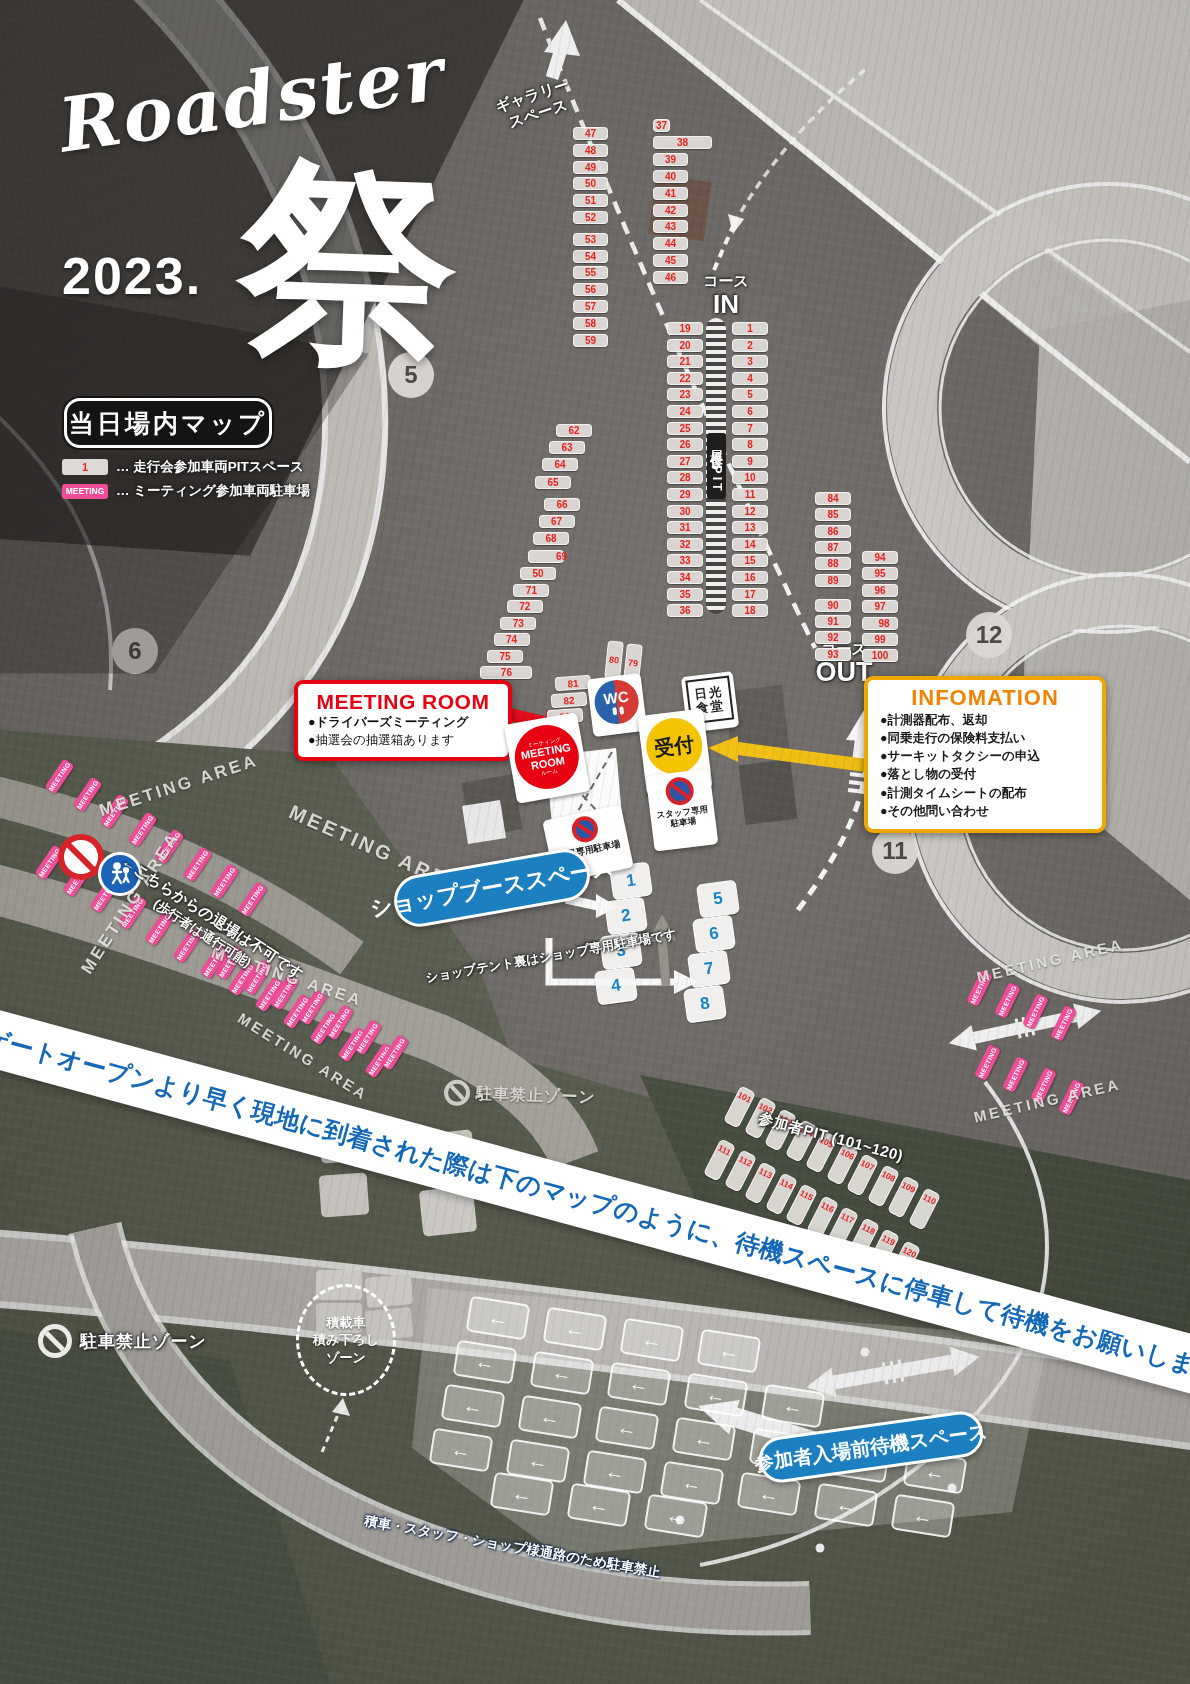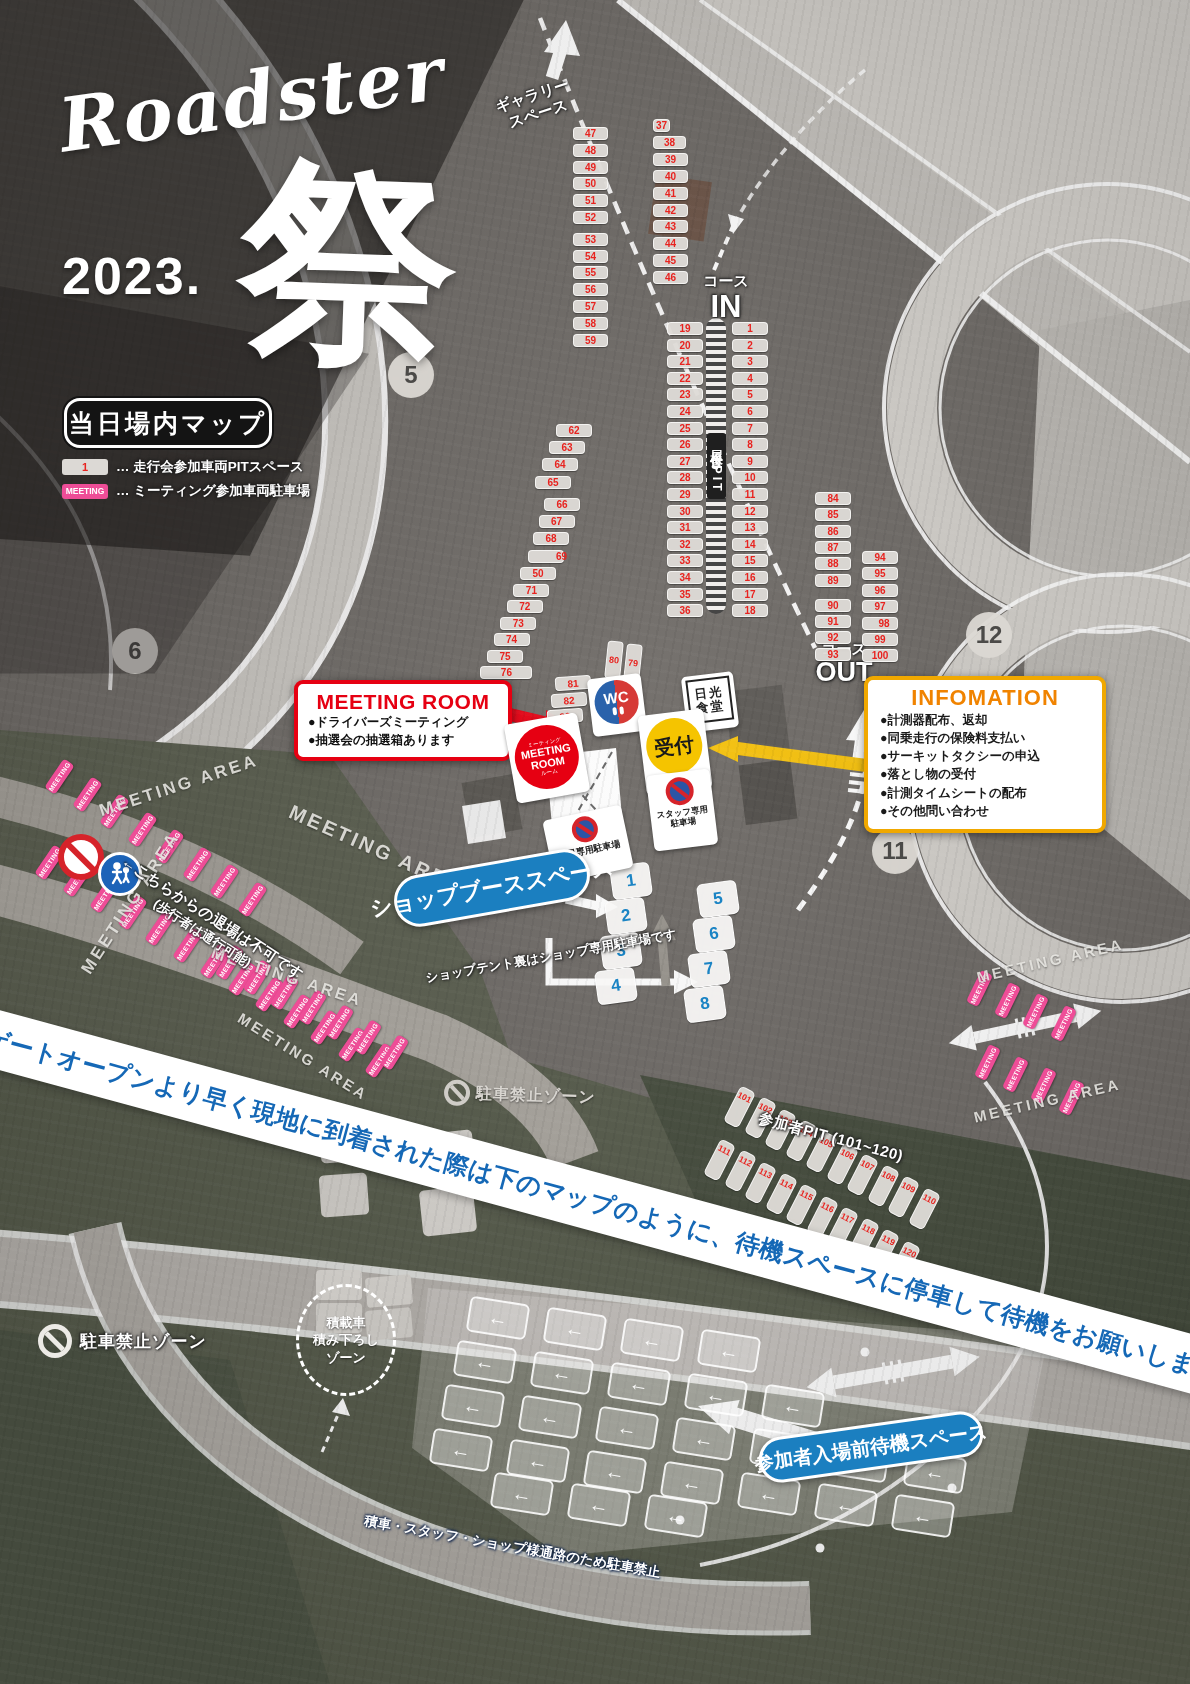--- a/index.html
+++ b/index.html
@@ -178,21 +178,21 @@
       <span class="rl">屋根付きPIT</span>
     </div>
 
     <div class="lbl" style="left:497px;top:86px;transform:rotate(-18deg);font-size:15px;text-align:center;line-height:1.25;">
       <div>ギャラリー</div>
       <div>スペース</div>
     </div>
 
     <div class="lbl" style="left:694px;top:272px;width:64px;text-align:center;">
       <div style="font-size:15px;">コース</div>
-      <div style="font-size:31px;line-height:1;">IN</div>
+      <div style="font-size:26px;line-height:1;">IN</div>
     </div>
     <div class="lbl" style="left:806px;top:640px;width:76px;text-align:center;">
       <div style="font-size:15px;">コース</div>
       <div style="font-size:27px;line-height:1;">OUT</div>
     </div>
 
     <div id="badges">
         <div class="badge" style="left: 388px; top: 352px;">5</div>
         <div class="badge" style="left: 112px; top: 628px;">6</div>
         <div class="badge" style="left: 966px; top: 612px;">12</div>
@@ -207,21 +207,21 @@
         <div class="pit" style="left: 573px; top: 194.2px; width: 35px; height: 13px;">51</div>
         <div class="pit" style="left: 573px; top: 211px; width: 35px; height: 13px;">52</div>
         <div class="pit" style="left: 573px; top: 232.8px; width: 35px; height: 13px;">53</div>
         <div class="pit" style="left: 573px; top: 249.6px; width: 35px; height: 13px;">54</div>
         <div class="pit" style="left: 573px; top: 266.4px; width: 35px; height: 13px;">55</div>
         <div class="pit" style="left: 573px; top: 283.2px; width: 35px; height: 13px;">56</div>
         <div class="pit" style="left: 573px; top: 300px; width: 35px; height: 13px;">57</div>
         <div class="pit" style="left: 573px; top: 316.8px; width: 35px; height: 13px;">58</div>
         <div class="pit" style="left: 573px; top: 333.6px; width: 35px; height: 13px;">59</div>
         <div class="pit" style="left: 653px; top: 119px; width: 17px; height: 13px;">37</div>
-        <div class="pit" style="left: 653px; top: 135.9px; width: 33px; height: 13px;">38</div>
+        <div class="pit" style="left: 653px; top: 135.9px; width: 59px; height: 13px;">38</div>
         <div class="pit" style="left: 653px; top: 152.8px; width: 35px; height: 13px;">39</div>
         <div class="pit" style="left: 653px; top: 169.7px; width: 35px; height: 13px;">40</div>
         <div class="pit" style="left: 653px; top: 186.6px; width: 35px; height: 13px;">41</div>
         <div class="pit" style="left: 653px; top: 203.5px; width: 35px; height: 13px;">42</div>
         <div class="pit" style="left: 653px; top: 220.4px; width: 35px; height: 13px;">43</div>
         <div class="pit" style="left: 653px; top: 237.3px; width: 35px; height: 13px;">44</div>
         <div class="pit" style="left: 653px; top: 254.2px; width: 35px; height: 13px;">45</div>
         <div class="pit" style="left: 653px; top: 271.1px; width: 35px; height: 13px;">46</div>
         <div class="pit" style="left: 667px; top: 322px; width: 36px; height: 13px;">19</div>
         <div class="pit" style="left: 667px; top: 338.6px; width: 36px; height: 13px;">20</div>
@@ -447,21 +447,21 @@
     </div>
 
     <div class="lbl" style="left:128px;top:852px;transform:rotate(33deg);transform-origin:0 0;text-align:center;">
       <div style="font-size:15px;">←こちらからの退場は不可です</div>
       <div style="font-size:13px;">(歩行者は通行可能)</div>
     </div>
 
     <div class="anno" style="left:294px;top:680px;width:218px;padding:6px 10px 8px;border:4px solid #e60012;">
       <div style="color:#e60012;font-weight:900;font-size:21px;text-align:center;letter-spacing:.5px;">MEETING ROOM</div>
       <div style="font-size:12.5px;font-weight:700;color:#111;line-height:1.4;">●ドライバーズミーティング</div>
-      <div style="font-size:12.5px;font-weight:700;color:#111;line-height:1.4;">●抽選会の抽選箱あります</div>
+      <div style="font-size:12.5px;font-weight:400;color:#111;line-height:1.4;">●抽選会の抽選箱あります</div>
     </div>
 
     <div class="card" style="left:510px;top:718px;width:74px;height:80px;transform:rotate(-10deg);z-index:15;">
       <div style="width:64px;height:64px;border-radius:50%;background:#e60012;margin:7px auto 0;display:flex;flex-direction:column;align-items:center;justify-content:center;color:#fff;line-height:1.12;">
         <span style="font-size:5.5px;">ミーティング</span>
         <span style="font-size:11px;font-weight:900;">MEETING</span>
         <span style="font-size:11px;font-weight:900;">ROOM</span>
         <span style="font-size:5.5px;">ルーム</span>
       </div>
     </div>

